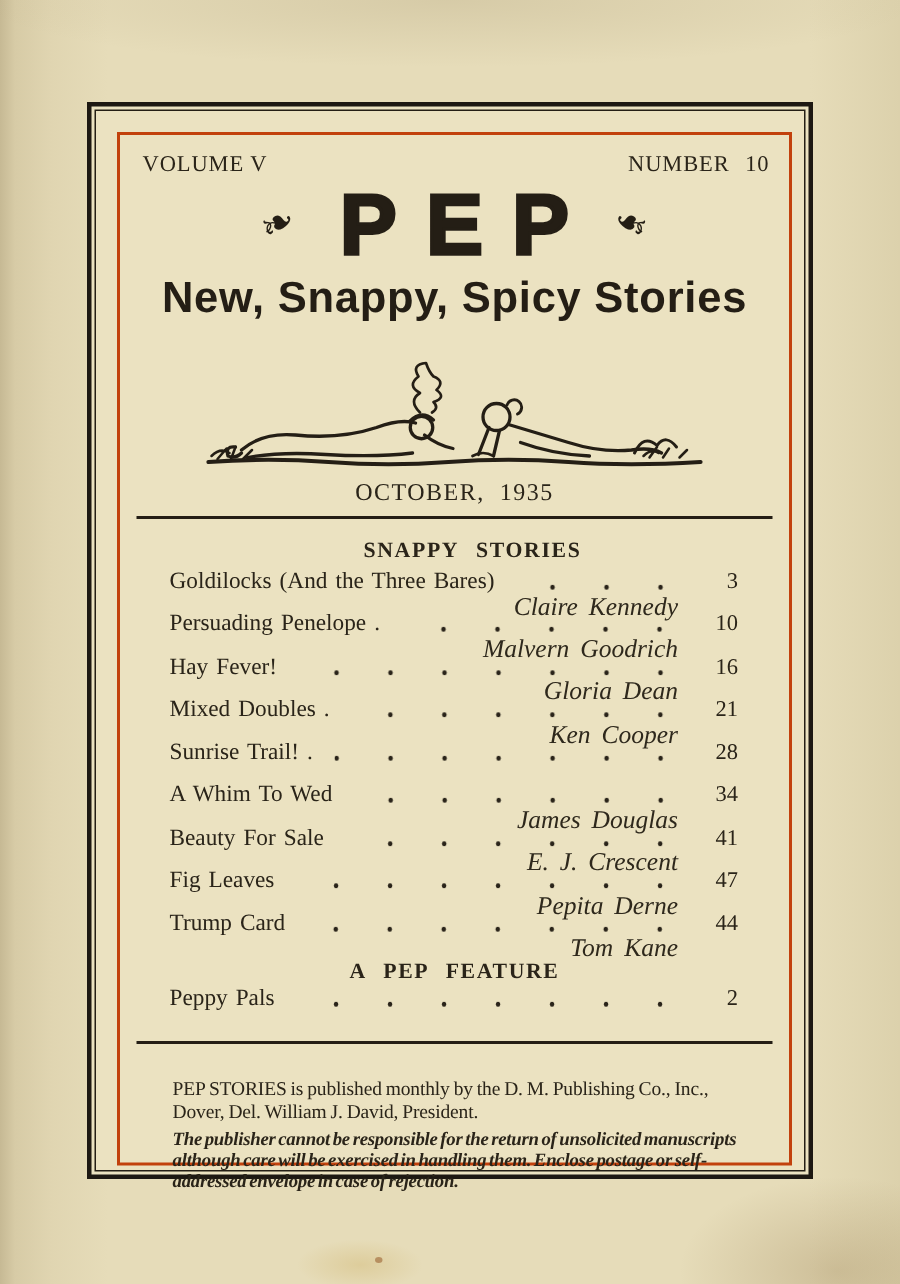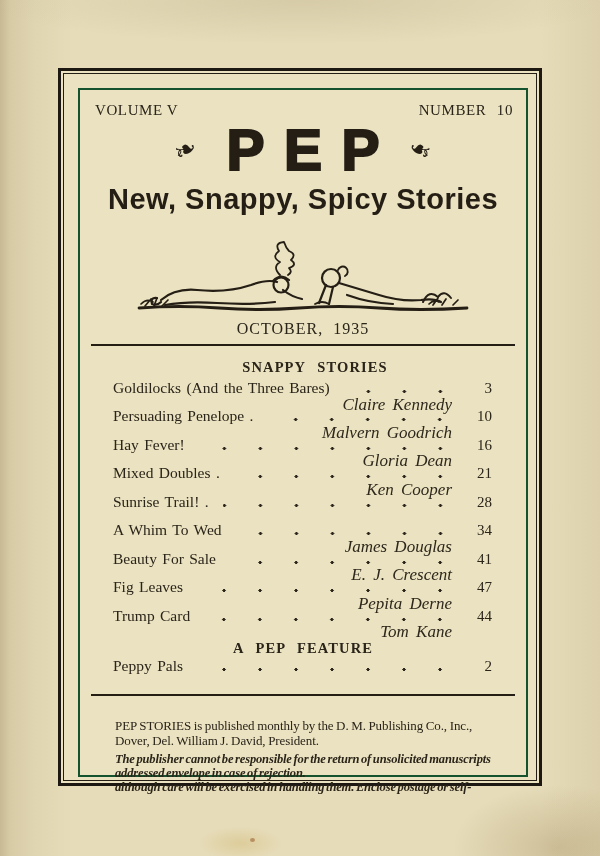--- a/index.html
+++ b/index.html
@@ -19,21 +19,21 @@
 
   .outer-frame {
     position:absolute; left:58px; top:68px; width:484px; height:718px;
     border:3px solid #1d1812; background:#ebe2c1;
   }
   .outer-frame::before {
     content:""; position:absolute; inset:2px; border:1px solid #241e15; pointer-events:none;
   }
   .inner-frame {
     position:absolute; left:17px; top:17px; width:450px; height:689px;
-    border:2px solid #14532d;
+    border:2px solid #c2410c;
   }
 
   .abs { position:absolute; }
 
   
   .masthead { top:12px; left:15px; right:13px; display:flex; justify-content:space-between;
     font-size:15px; letter-spacing:.6px; }
   .masthead .num { word-spacing:6px; }
 
   
@@ -242,20 +242,20 @@
   </div>
 </div>
 
       <div class="abs rule rule-2"></div>
 
       <div class="abs imprint">
         <div class="imp-line">PEP STORIES is published monthly by the D. M. Publishing Co., Inc.,</div>
         <div class="imp-line">Dover, Del.   William J. David, President.</div>
         <div class="notice">
           <div class="n-line">The publisher cannot be responsible for the return of unsolicited manuscripts</div>
+          <div class="n-line">although care will be exercised in handling them.  Enclose postage or self-</div>
           <div class="n-line">addressed envelope in case of rejection.</div>
-          <div class="n-line">although care will be exercised in handling them.  Enclose postage or self-</div>
         </div>
       </div>
 
     </div>
   </div>
 </div>
 
 </body></html>

